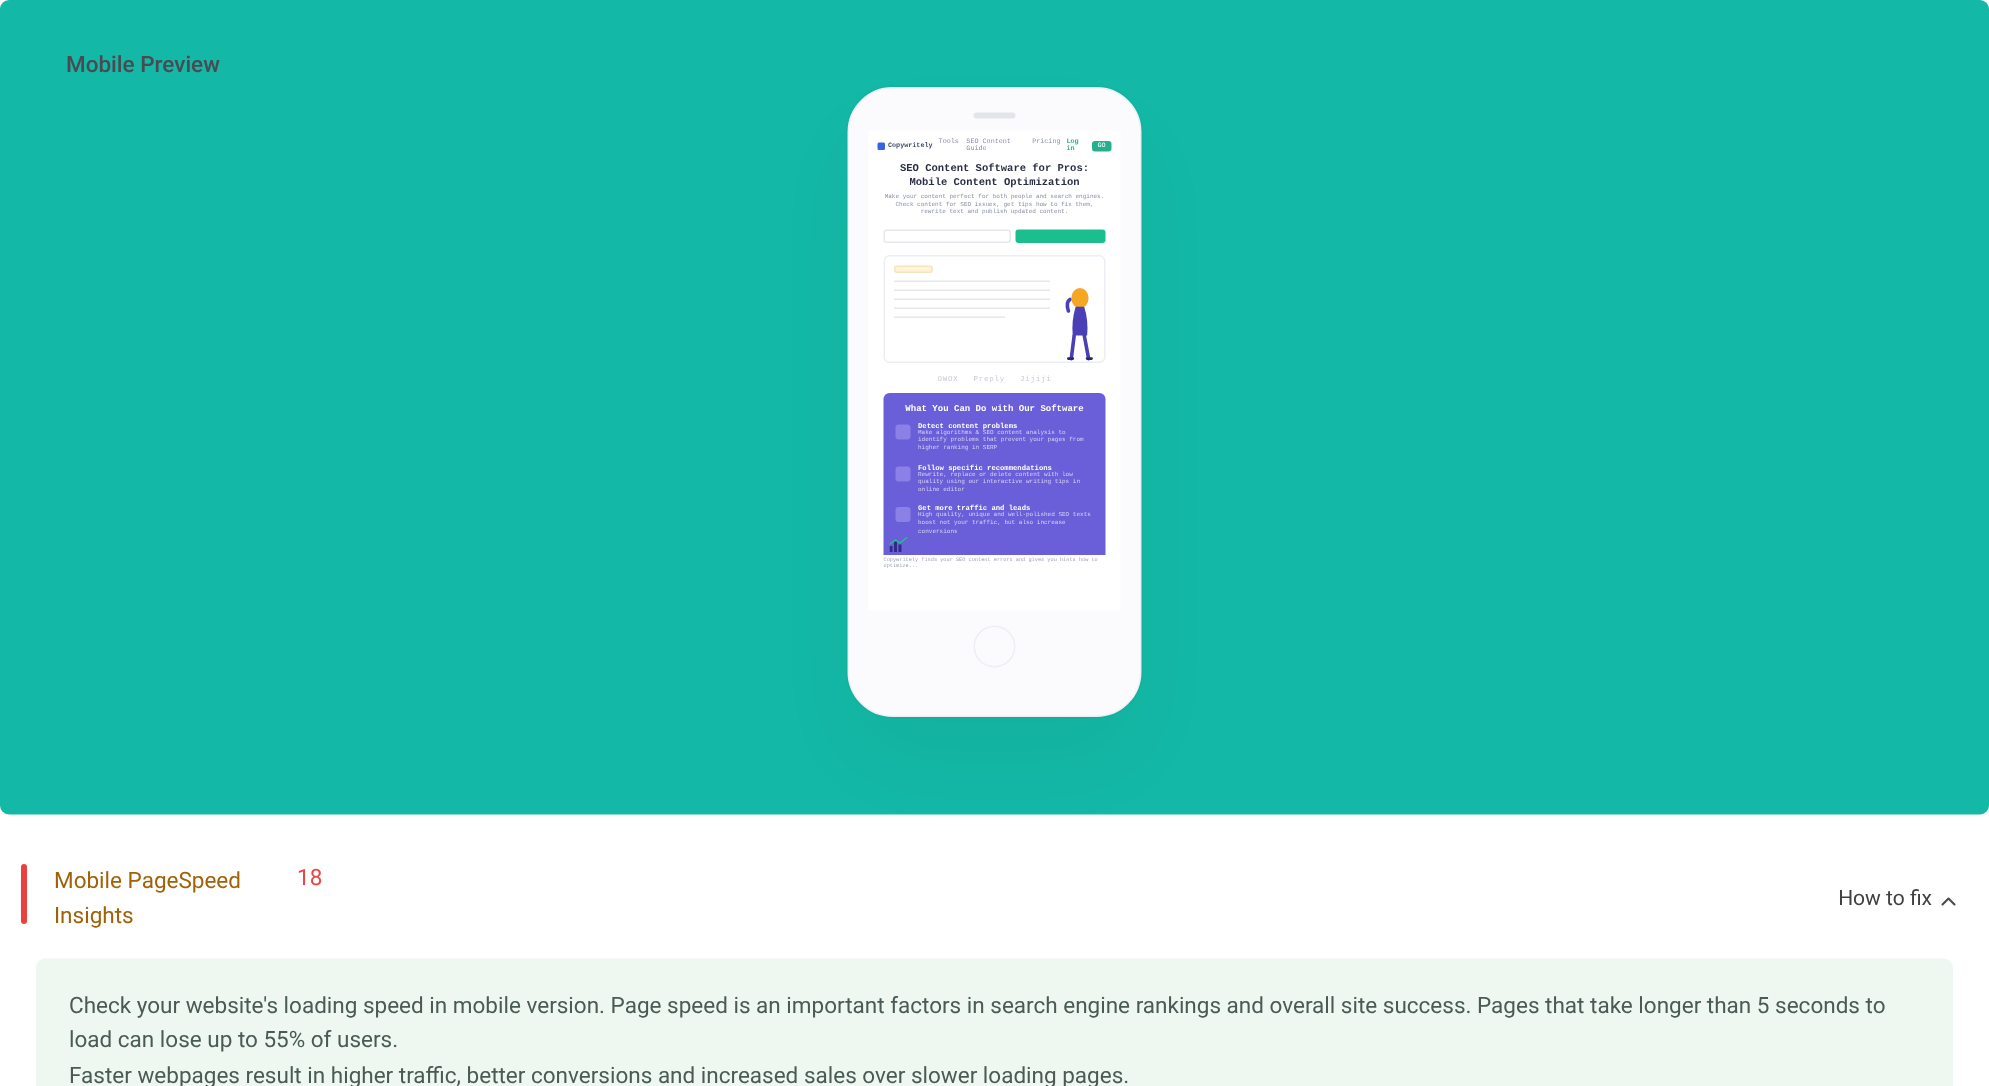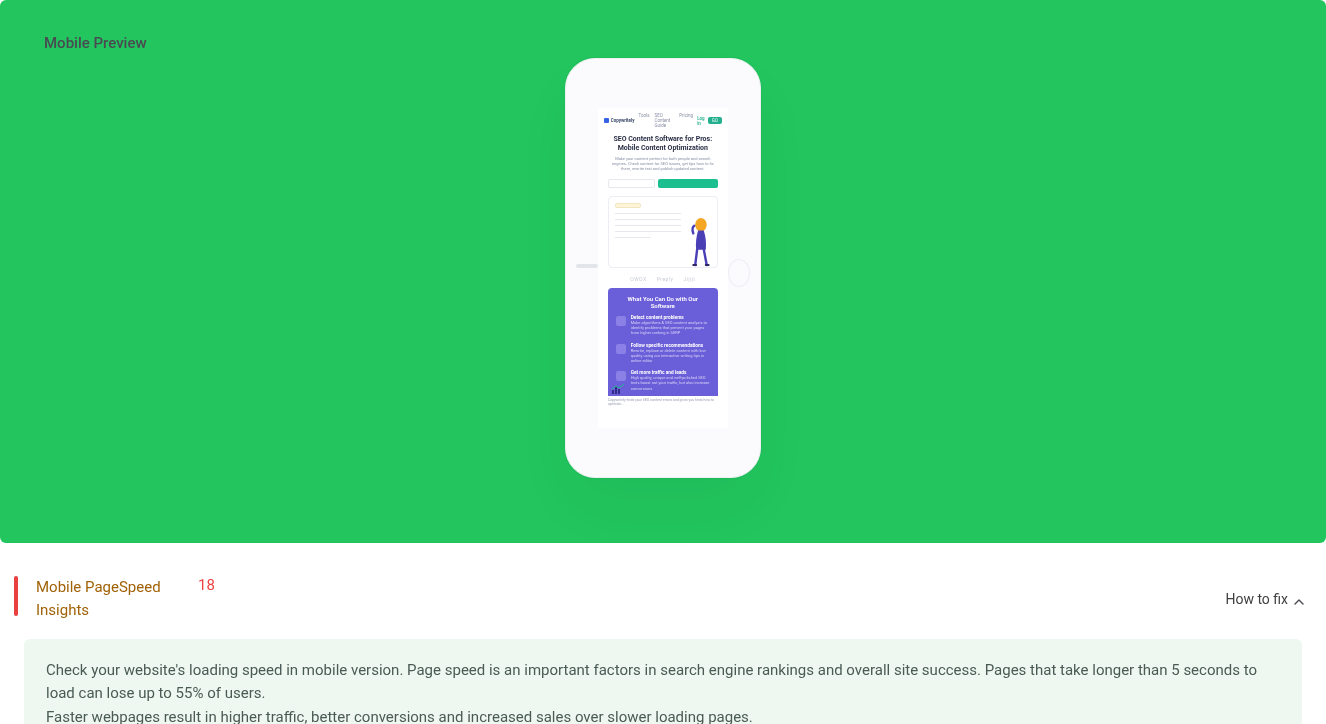--- a/index.html
+++ b/index.html
@@ -5,21 +5,21 @@
   * { box-sizing: border-box; margin: 0; padding: 0; }
   body {
     font-family: -apple-system, BlinkMacSystemFont, "Segoe UI", Roboto, Arial, sans-serif;
     background: #ffffff;
     color: #4a4a4a;
     width: 1326px;
     height: 724px;
     position: relative;
   }
   .card {
-    background: #22c55e;
+    background: #14b8a6;
     border-radius: 6px;
     padding: 24px 30px 0 30px;
   }
   .card-preview { padding-top: 14px; }
   .section-title {
     font-size: 15px;
     font-weight: 500;
     color: #4a4a52;
     margin-top: 20px;
     margin-left: 14px;
@@ -41,23 +41,24 @@
     border-radius: 50%/40%;
   }
   .phone {
     width: 196px;
     height: 420px;
     background: #fbfbfd;
     border: 1px solid #eef0f3;
     border-radius: 30px;
     padding: 12px 10px;
     display: flex;
-    flex-direction: row;
+    flex-direction: column;
     align-items: center;
     box-shadow: 0 0 0 1px rgba(0,0,0,0.02), 0 30px 60px rgba(0,0,0,0.04);
+    font-family: Liberation Mono, monospace;
   }
   .phone-speaker {
     width: 28px; height: 4px; border-radius: 3px;
     background: #e2e6ea; margin-bottom: 8px; margin-top: 4px;
   }
   .phone-screen {
     width: 168px; height: 320px; background:#fff; overflow:hidden;
     display:flex; flex-direction:column;
     font-size:4.5px;
   }

